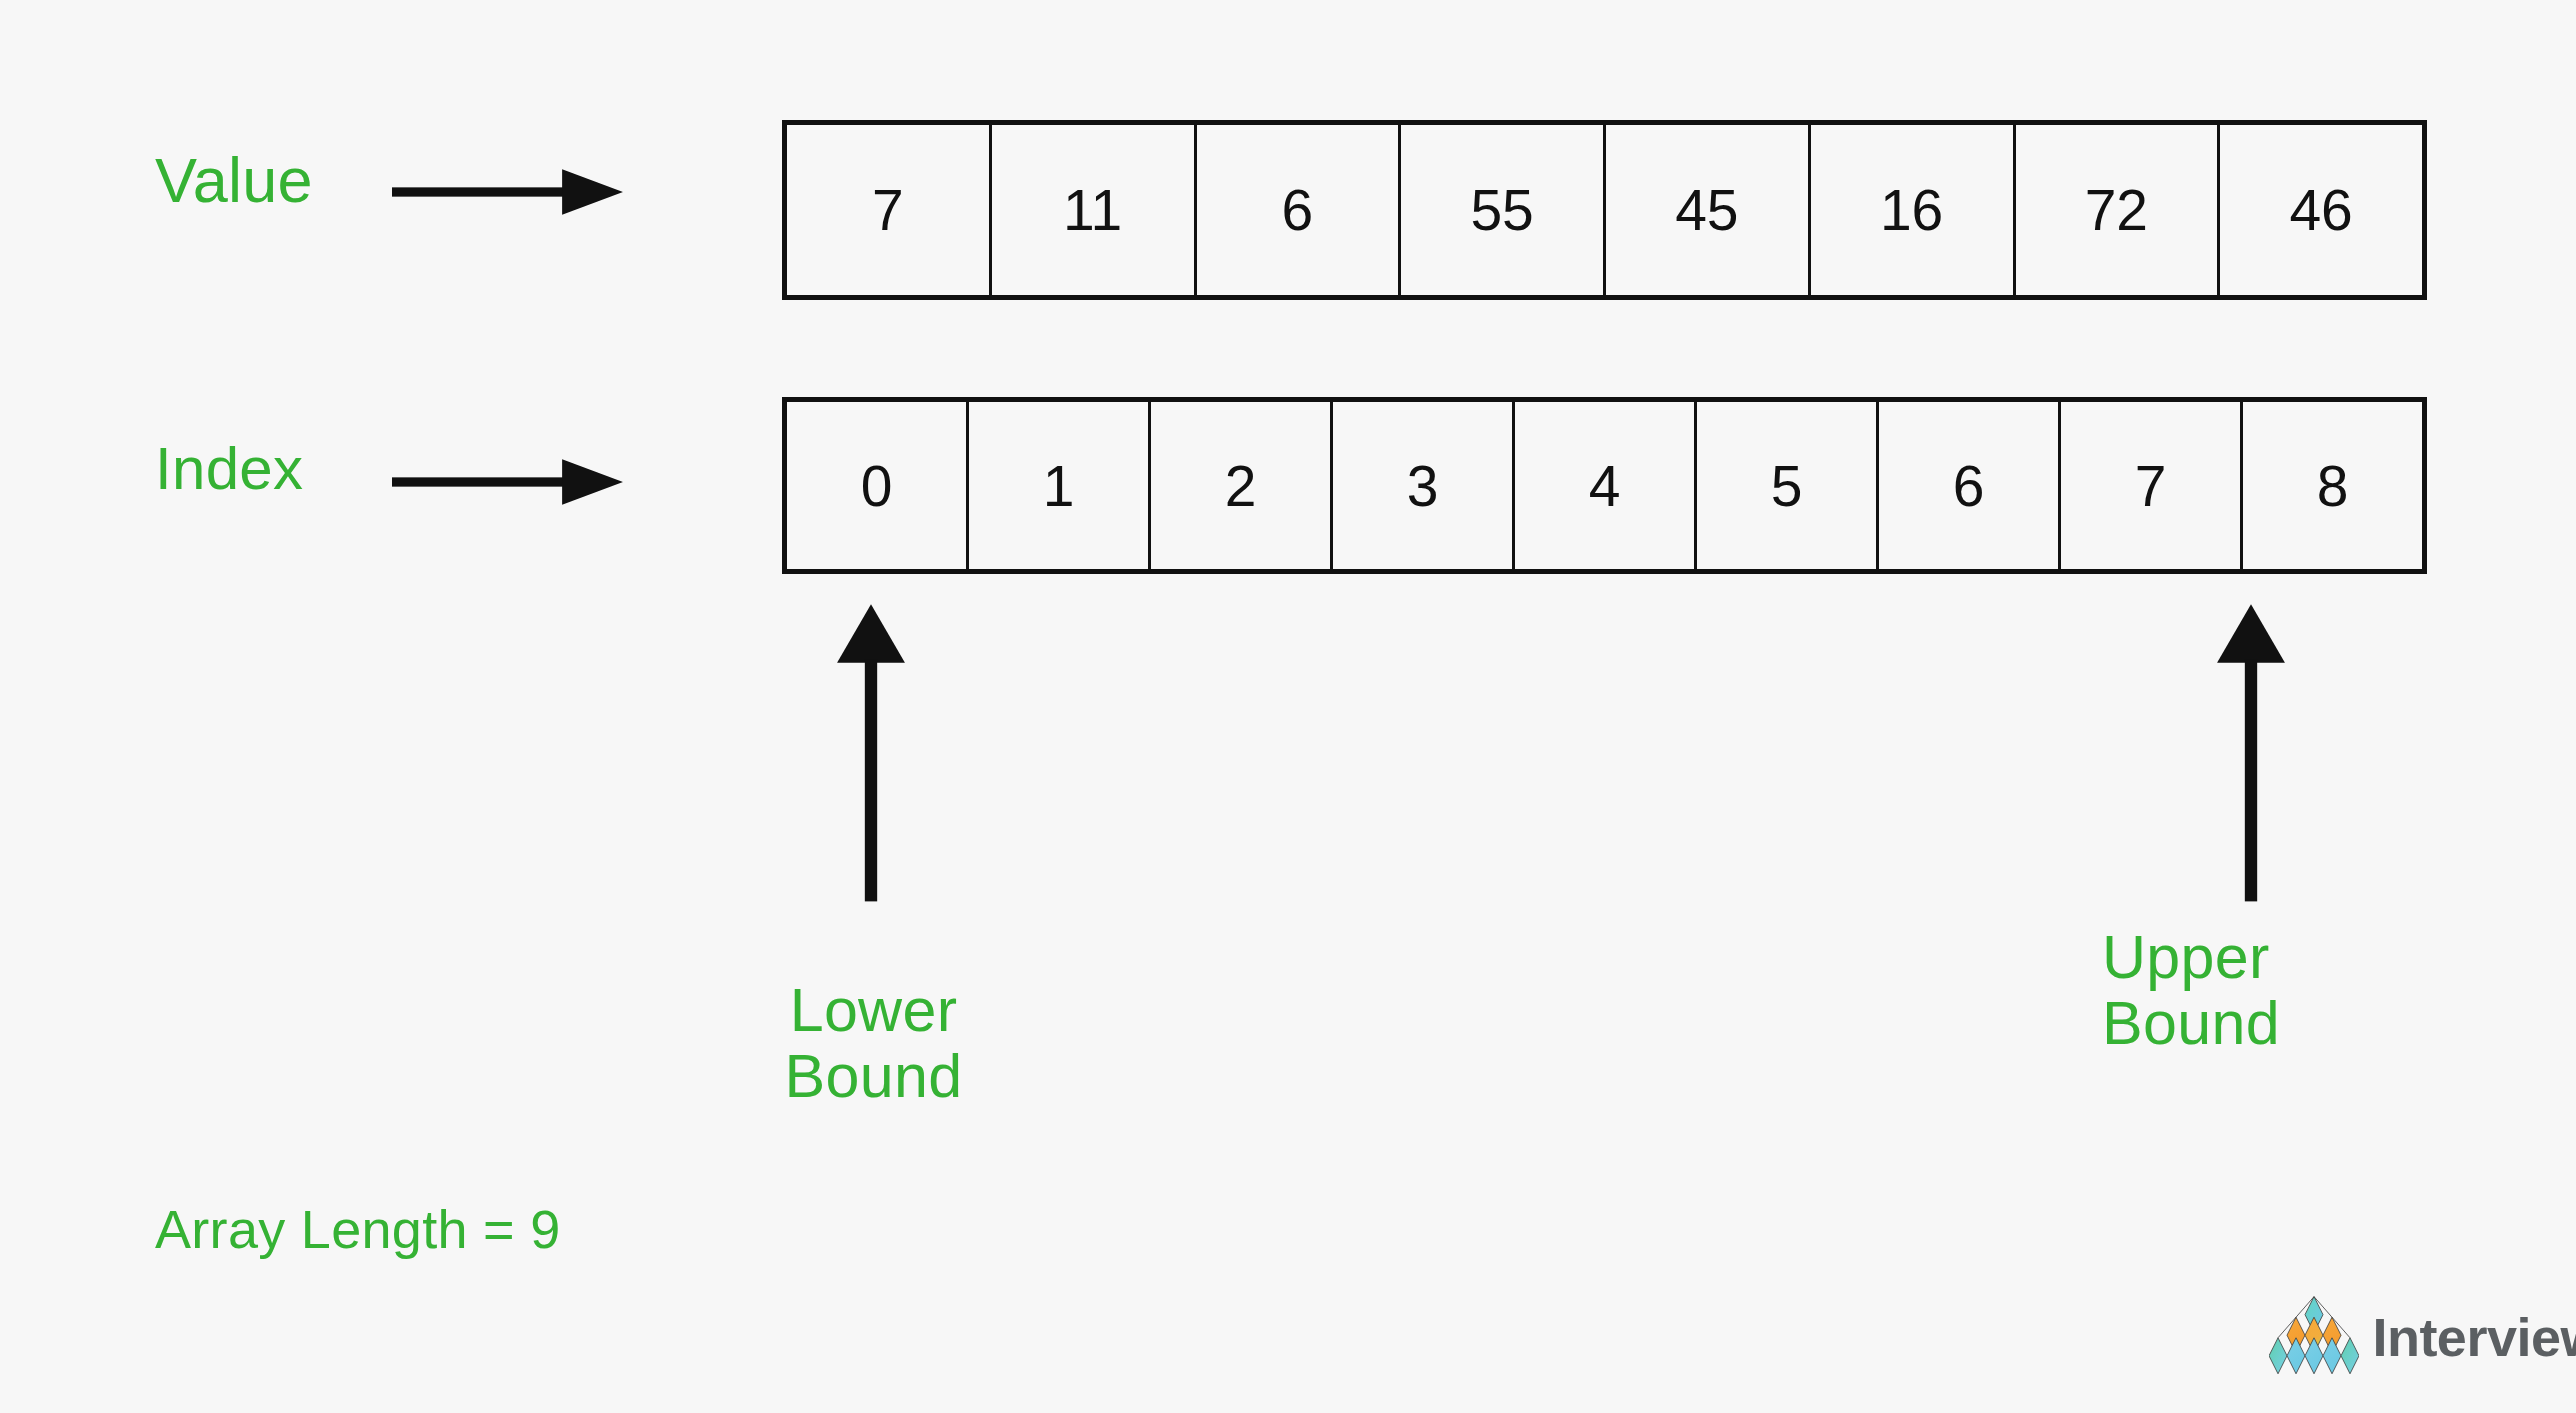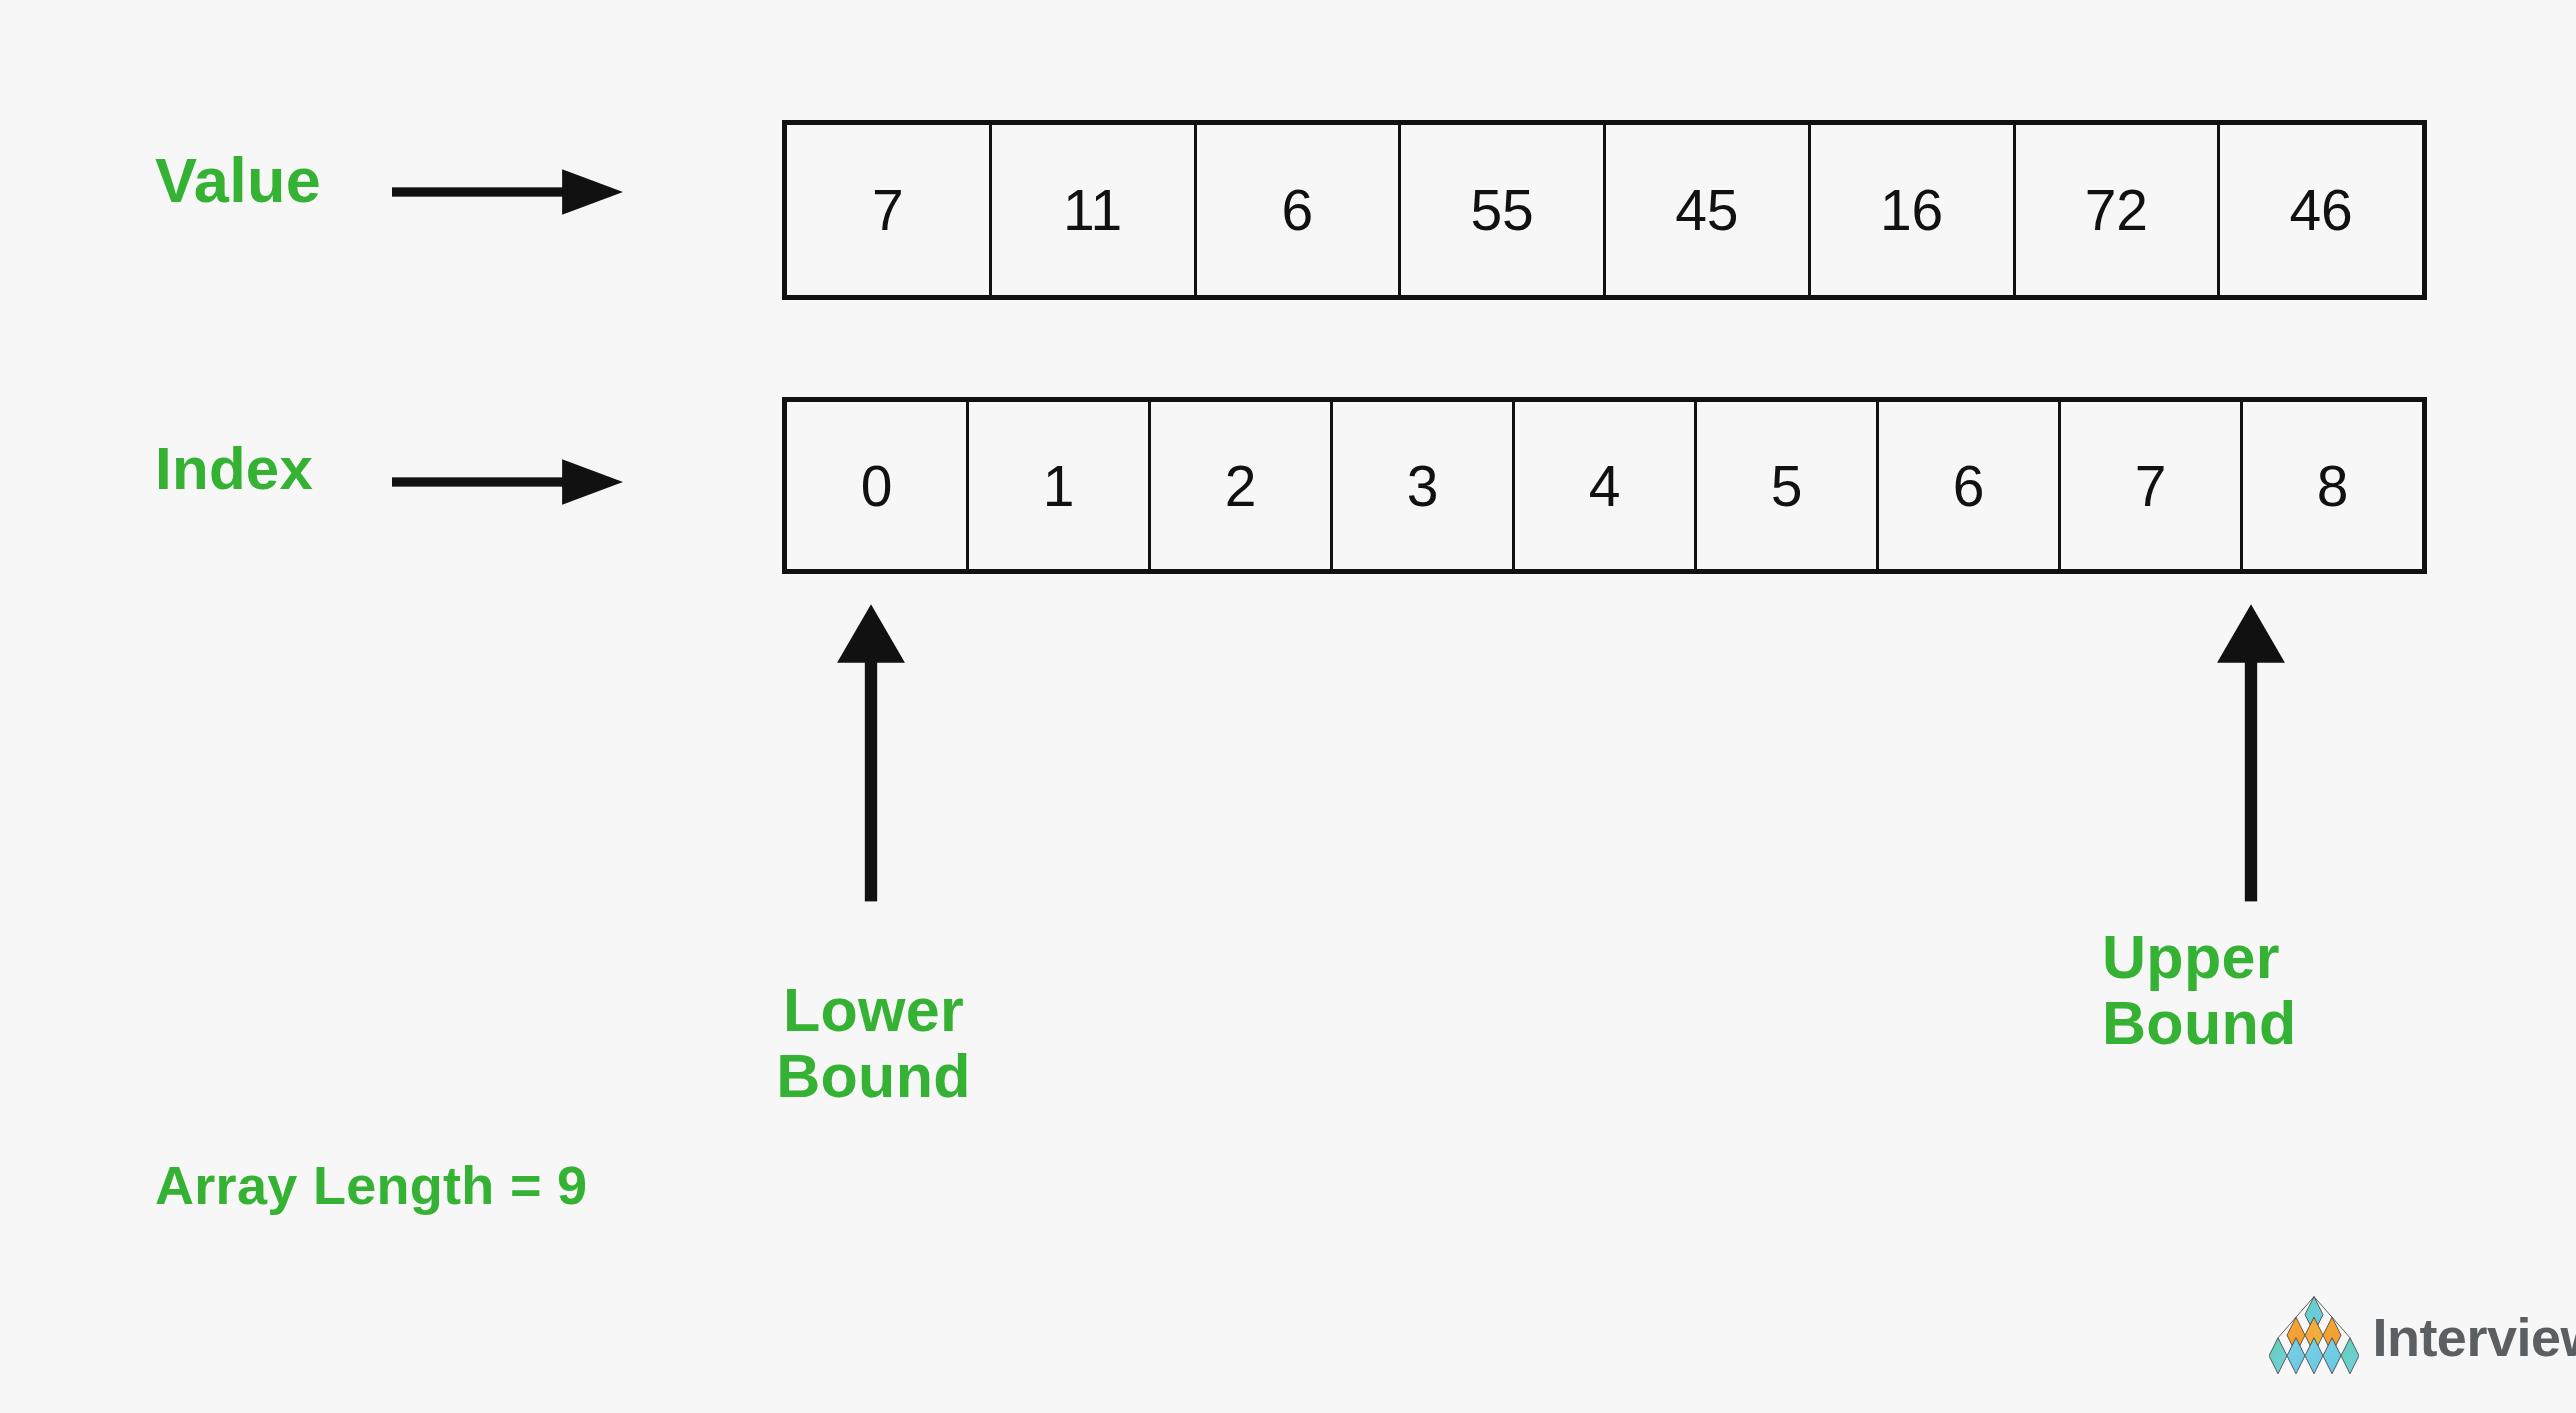--- a/index.html
+++ b/index.html
@@ -15,21 +15,21 @@
     font-family: "Liberation Sans", sans-serif;
     overflow: hidden;
   }
 
   
   .abs { position: absolute; }
 
   
   .green-label {
     color: #35b234;
-    font-weight: bold;
+    font-weight: normal;
     line-height: 1.08;
     white-space: pre-line;
     letter-spacing: 0.3px;
   }
   #label-value {
     left: 155px;
     top: 146px;
     font-size: 63px;
   }
   #label-index {
@@ -45,21 +45,21 @@
     width: 299px;
   }
   #label-upper-bound {
     left: 2102px;
     top: 925px;
     font-size: 61px;
     width: 299px;
   }
   #label-array-length {
     left: 155px;
-    top: 1156px;
+    top: 1200px;
     font-size: 54px;
   }
 
   
   .array-row {
     position: absolute;
     left: 782px;
     width: 1645px;
     display: flex;
     border: 5.7px solid #111111;

